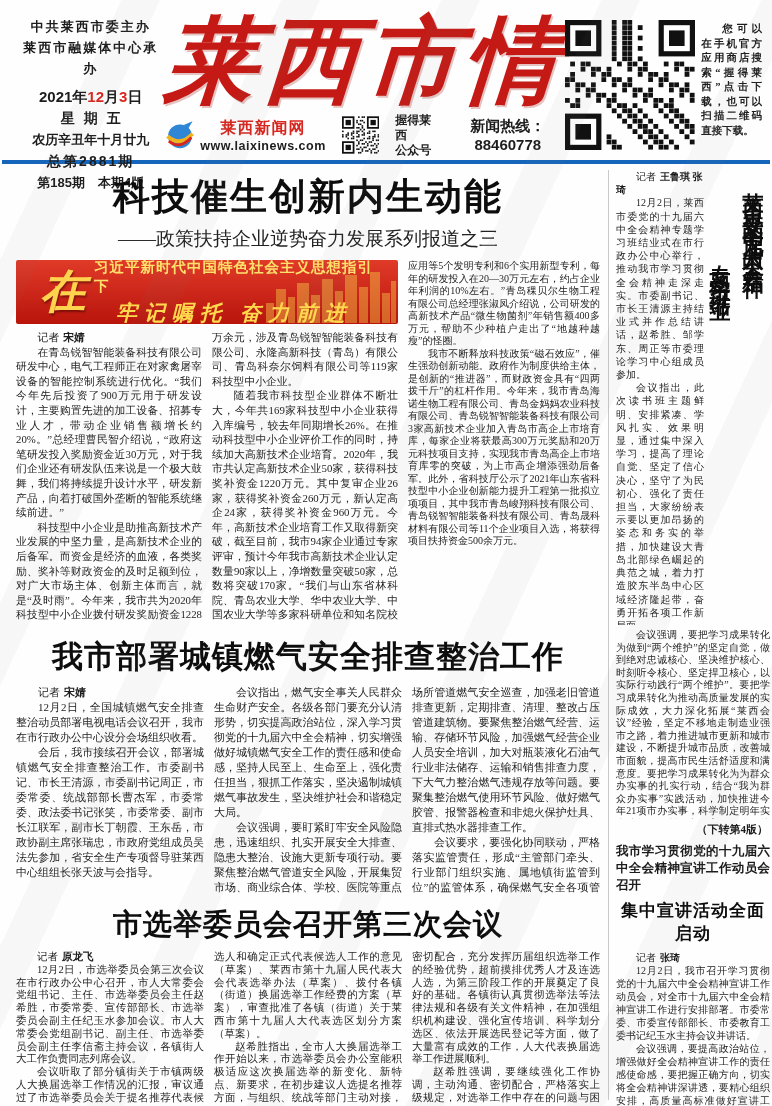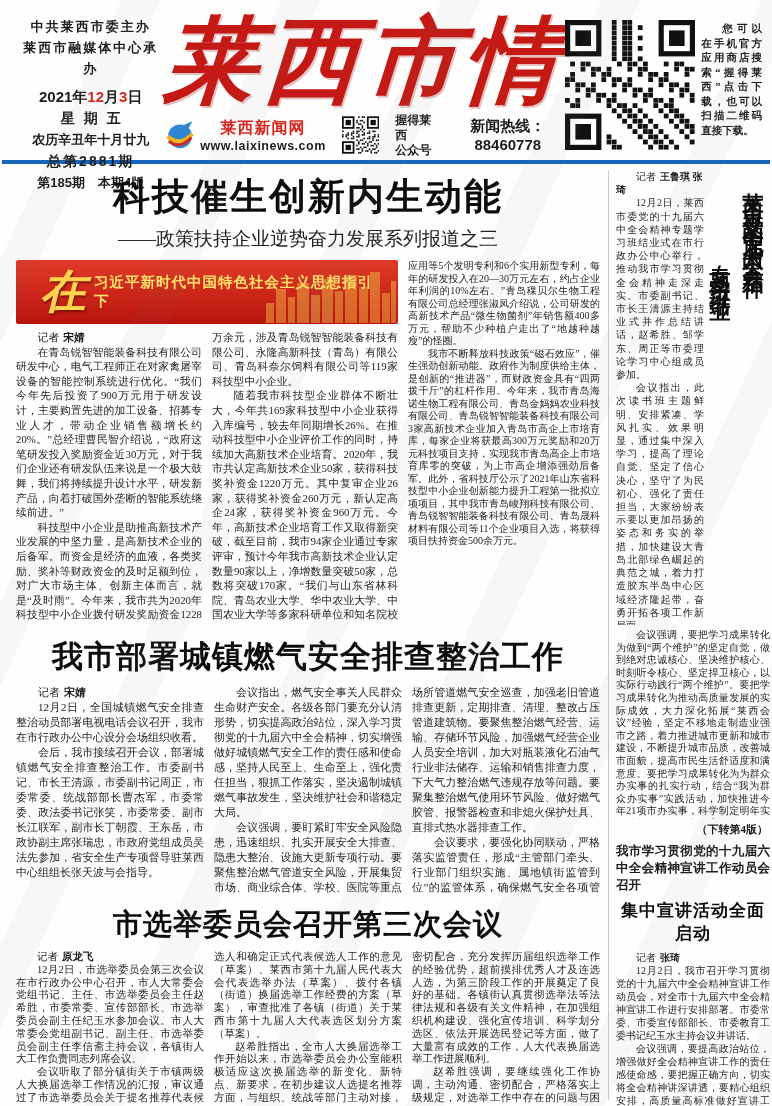--- a/index.html
+++ b/index.html
@@ -435,20 +435,21 @@
 
       <article class="a1">
         <h1>科技催生创新内生动能</h1>
         <div class="sub">——政策扶持企业逆势奋力发展系列报道之三</div>
         <div class="a1-body">
           <div class="a1-left">
             <div class="banner">
               <div class="zai">在</div>
               <div class="blines">
                 <div class="bl1">习近平新时代中国特色社会主义思想指引下</div>
+                <div class="bl2">牢记嘱托 奋力前进</div>
               </div>
               <svg class="skyline" viewBox="0 0 140 56" width="140" height="56">
                 <g fill="#f7c34a" opacity="0.55">
                   <rect x="8" y="36" width="8" height="20"></rect>
                     <rect x="18" y="22" width="10" height="34"></rect>
                   <rect x="30" y="30" width="7" height="26"></rect>
                     <rect x="39" y="16" width="12" height="40"></rect>
                   <rect x="53" y="28" width="9" height="28"></rect>
                     <rect x="64" y="12" width="11" height="44"></rect>
                   <rect x="77" y="24" width="8" height="32"></rect>

